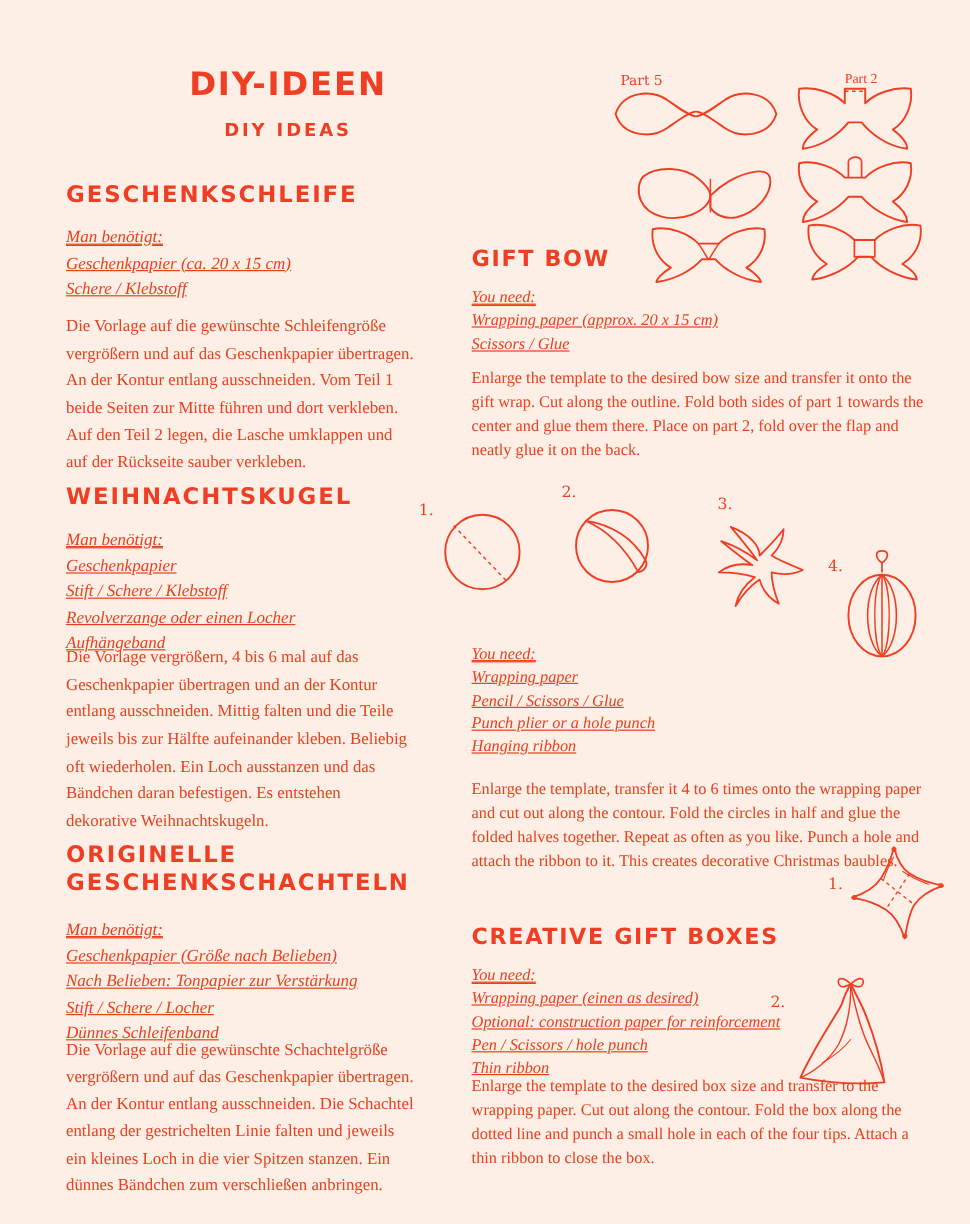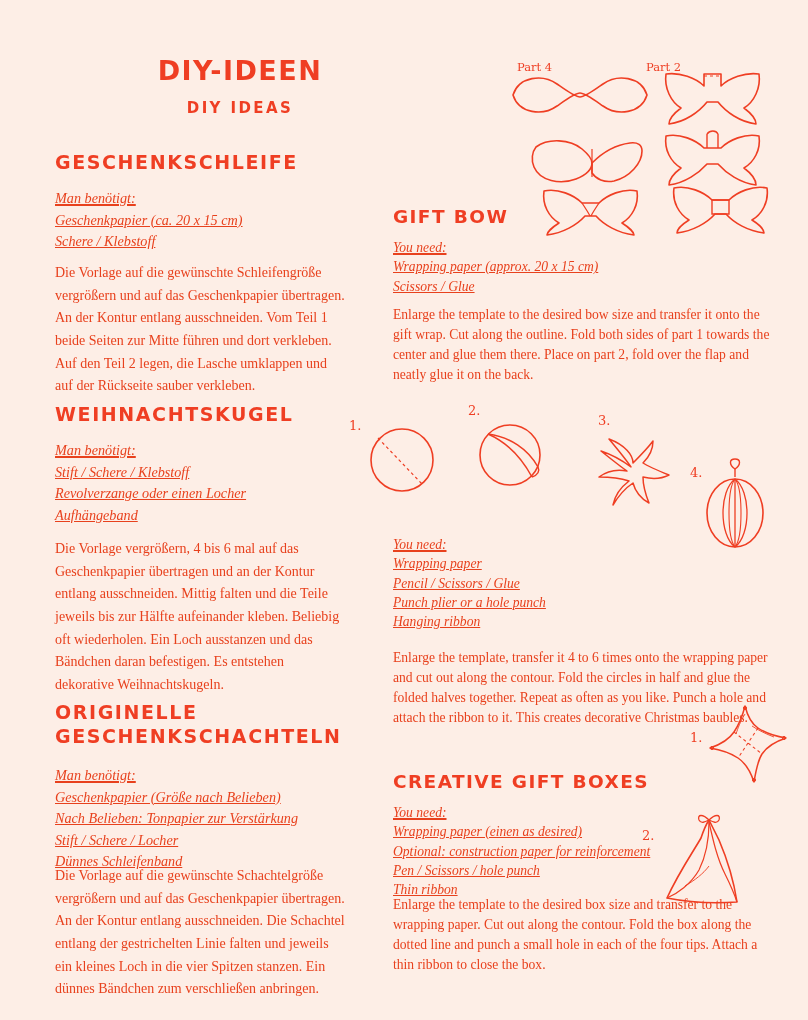--- a/index.html
+++ b/index.html
@@ -131,22 +131,22 @@
       <div class="needs-label">You need:</div>
       <div>Wrapping paper (approx. 20 x 15 cm)</div>
       <div>Scissors / Glue</div>
     </div>
   </div>
 
   <div class="block col-en en" style="left:393px; top:305px;">
     <div class="para">Enlarge the template to the desired bow size and transfer it onto the gift wrap. Cut along the outline. Fold both sides of part 1 towards the center and glue them there. Place on part 2, fold over the flap and neatly glue it on the back.</div>
   </div>
 
-  <div class="lbl" style="left:517px; top:60px;">Part 4</div>
-  <div class="lbl" style="left:646px; top:60px;">Part 2</div>
+  <div class="lbl" style="left:517px; top:60px;">Part 5</div>
+  <div class="lbl" style="left:704px; top:60px;font-family:Liberation Serif, serif;">Part 2</div>
 
   <div class="ill" style="left:505px; top:70px;">
     <svg width="150" height="50" viewBox="0 0 150 50">
       <path d="M8 25 C14 6 38 4 52 14 C62 21 70 27 75 27 C80 27 88 21 98 14 C112 4 136 6 142 25 C136 44 112 46 98 36 C88 29 80 23 75 23 C70 23 62 29 52 36 C38 46 14 44 8 25 Z" fill="none" stroke="#ef3e23" stroke-width="1.6" stroke-linejoin="round"></path>
     </svg>
   </div>
 
   <div class="ill" style="left:660px; top:68px;">
     <svg width="105" height="60" viewBox="0 0 105 60">
       <path d="M6 6 C20 4 36 10 44 18 L44 6 L61 6 L61 18 C69 10 85 4 99 6 C101 20 94 34 84 40 C92 46 96 52 96 56 C80 54 66 44 58 34 L47 34 C39 44 25 54 9 56 C9 52 13 46 21 40 C11 34 4 20 6 6 Z" fill="none" stroke="#ef3e23" stroke-width="1.6" stroke-linejoin="round"></path>
@@ -182,20 +182,21 @@
       <path d="M6 8 C20 5 36 12 44 20 L61 20 C69 12 85 5 99 8 C101 22 94 34 84 40 C92 45 96 50 96 53 C80 51 66 43 58 34 L47 34 C39 43 25 51 9 53 C9 50 13 45 21 40 C11 34 4 22 6 8 Z" fill="none" stroke="#ef3e23" stroke-width="1.6" stroke-linejoin="round"></path>
       <path d="M44 20 L44 34 L61 34 L61 20 Z" fill="none" stroke="#ef3e23" stroke-width="1.4"></path>
     </svg>
   </div>
 
   <div class="sec-head" style="left:55px; top:402px;">WEIHNACHTSKUGEL</div>
 
   <div class="block col-de" style="left:55px; top:440px;">
     <div class="italic-list">
       <div class="needs-label">Man benötigt:</div>
+      <div>Geschenkpapier</div>
       <div>Stift / Schere / Klebstoff</div>
       <div>Revolverzange oder einen Locher</div>
       <div>Aufhängeband</div>
     </div>
   </div>
 
   <div class="block col-de para" style="left:55px; top:538px;">Die Vorlage vergrößern, 4 bis 6 mal auf das Geschenkpapier übertragen und an der Kontur entlang ausschneiden. Mittig falten und die Teile jeweils bis zur Hälfte aufeinander kleben. Beliebig oft wiederholen. Ein Loch ausstanzen und das Bändchen daran befestigen. Es entstehen dekorative Weihnachtskugeln.</div>
 
 
   <div class="block col-en en" style="left:393px; top:535px;">

